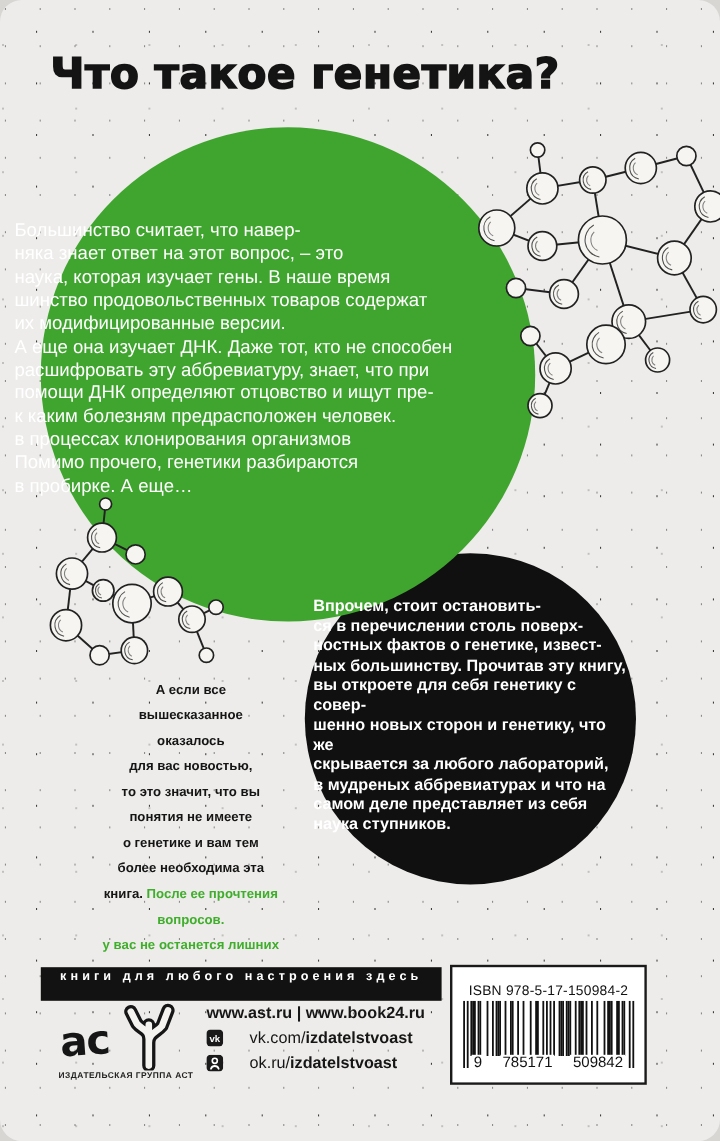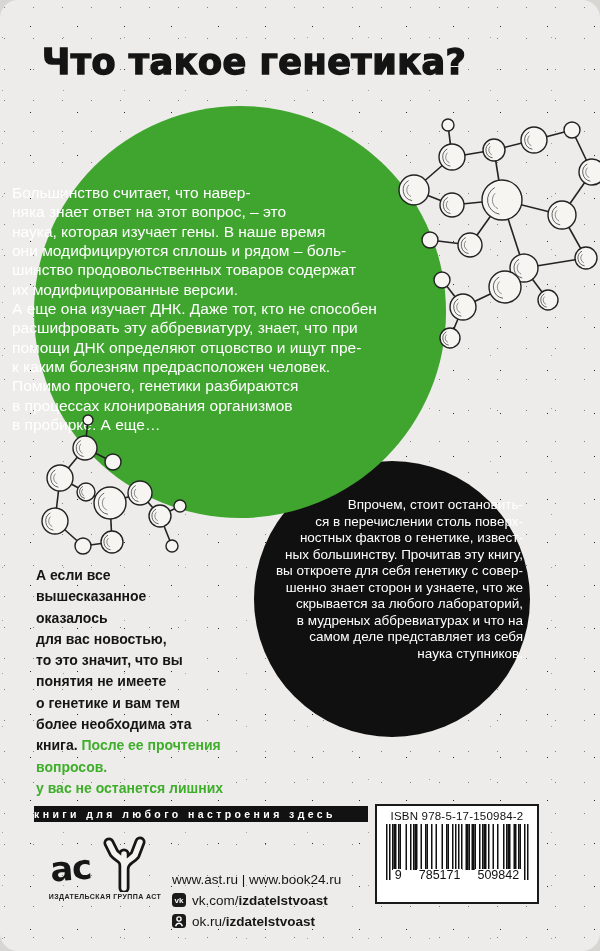--- a/index.html
+++ b/index.html
@@ -21,80 +21,79 @@
     font-size:35px;font-weight:bold;color:#141414;
     -webkit-text-stroke:1.4px #141414;letter-spacing:.5px;white-space:nowrap;
   }
   .green-circle{position:absolute;left:34px;top:106px;width:412px;height:412px;
     border-radius:50%;background:#3fa52e;z-index:2;}
   .black-circle{position:absolute;left:254px;top:461px;width:276px;height:276px;
     border-radius:50%;background:#101010;z-index:1;}
   .green-lines{position:absolute;z-index:3;left:12px;top:183px;width:466px;
     text-align:left;color:#ffffff;font-size:15.5px;line-height:19.35px;}
   .black-lines{position:absolute;z-index:3;left:261px;top:497px;width:262px;
-    text-align:right;color:#ffffff;font-size:13.5px;line-height:16.5px;}
+    text-align:left;color:#ffffff;font-size:13.5px;line-height:16.5px;font-weight:bold;}
   .left-note{position:absolute;z-index:3;left:36px;top:565px;width:246px;
-    font-size:14px;font-weight:bold;line-height:21.3px;color:#151515;}
+    font-size:11px;font-weight:bold;line-height:21.3px;color:#151515;text-align:center;}
   .left-note .gr{color:#3fae2b;}
-  .footer-bar{position:absolute;z-index:3;left:34px;top:806px;width:334px;height:16px;
+  .footer-bar{position:absolute;z-index:3;left:34px;top:806px;width:334px;height:28px;
     background:#121212;color:#ffffff;font-size:10.5px;font-weight:bold;
-    letter-spacing:3.4px;line-height:16px;text-align:left;white-space:nowrap;}
+    letter-spacing:3.4px;line-height:16px;text-align:center;white-space:nowrap;}
   .isbn-box{position:absolute;z-index:3;left:375px;top:804px;width:164px;height:100px;
     background:#ffffff;border:2px solid #1a1a1a;box-sizing:border-box;text-align:center;}
-  .isbn-label{font-size:11.5px;color:#111;margin-top:4px;letter-spacing:.2px;}
+  .isbn-label{font-size:11.5px;color:#111;margin-top:14px;letter-spacing:.2px;}
   #barcode{display:block;margin:2px auto 0;}
   .isbn-digits{position:relative;margin-top:-11px;display:flex;justify-content:center;
     gap:13px;font-size:12.5px;color:#111;}
   .isbn-digits span{background:#ffffff;padding:0 2px;line-height:12px;}
   .publisher{position:absolute;z-index:3;left:42px;top:832px;width:126px;text-align:center;}
   .logo-row{position:relative;height:58px;}
   .logo-ac{position:absolute;left:8px;top:16px;font-family:"DejaVu Sans",sans-serif;
     font-weight:bold;font-size:34px;color:#161616;transform:rotate(-4deg);letter-spacing:-1px;}
   .logo-cactus{position:absolute;left:56px;top:-2px;}
   .publisher-caption{margin-top:3px;font-size:7px;font-weight:bold;letter-spacing:.4px;
     color:#222;white-space:nowrap;}
   .links{position:absolute;z-index:3;left:172px;top:836px;color:#161616;}
-  .links .sites{font-weight:normal;font-size:13.5px;margin-top:36px;}
-  .link-line{display:flex;align-items:flex-start;gap:6px;margin-top:6px;font-size:13.5px;}
+  .links .sites{font-weight:bold;font-size:13.5px;}
+  .link-line{display:flex;align-items:center;gap:22px;margin-top:6px;font-size:13.5px;}
   .mol{position:absolute;z-index:4;}
   #mol-right{left:383px;top:105px;}
   #mol-left{left:15px;top:410px;}
 </style>
 </head>
 <body>
 
 <div id="page">
 
   <h1 class="title">Что такое генетика?</h1>
 
   <div class="black-circle"></div>
   <div class="green-circle"></div>
 
   <div class="green-lines">
       <div>Большинство считает, что навер-</div>
       <div>няка знает ответ на этот вопрос, – это</div>
       <div>наука, которая изучает гены. В наше время</div>
-      <div>они модифицируются сплошь и рядом – боль-</div>
       <div>шинство продовольственных товаров содержат</div>
       <div>их модифицированные версии.</div>
       <div>А еще она изучает ДНК. Даже тот, кто не способен</div>
       <div>расшифровать эту аббревиатуру, знает, что при</div>
       <div>помощи ДНК определяют отцовство и ищут пре-</div>
       <div>к каким болезням предрасположен человек.</div>
+      <div>в процессах клонирования организмов</div>
       <div>Помимо прочего, генетики разбираются</div>
-      <div>в процессах клонирования организмов</div>
       <div>в пробирке. А еще…</div>
     </div>
   <div class="black-lines">
       <div>Впрочем, стоит остановить-</div>
       <div>ся в перечислении столь поверх-</div>
       <div>ностных фактов о генетике, извест-</div>
       <div>ных большинству. Прочитав эту книгу,</div>
       <div>вы откроете для себя генетику с совер-</div>
-      <div>шенно знает сторон и узнаете, что же</div>
+      <div>шенно новых сторон и генетику, что же</div>
       <div>скрывается за любого лабораторий,</div>
       <div>в мудреных аббревиатурах и что на</div>
       <div>самом деле представляет из себя</div>
       <div>наука ступников.</div>
     </div>
 
   <svg id="mol-right" class="mol" width="217" height="260" viewBox="0 0 217 260">
       <line x1="65" y1="20" x2="69" y2="52" stroke="#222" stroke-width="1.6"></line>
       <line x1="69" y1="52" x2="111" y2="45" stroke="#222" stroke-width="1.6"></line>
       <line x1="111" y1="45" x2="151" y2="35" stroke="#222" stroke-width="1.6"></line>

